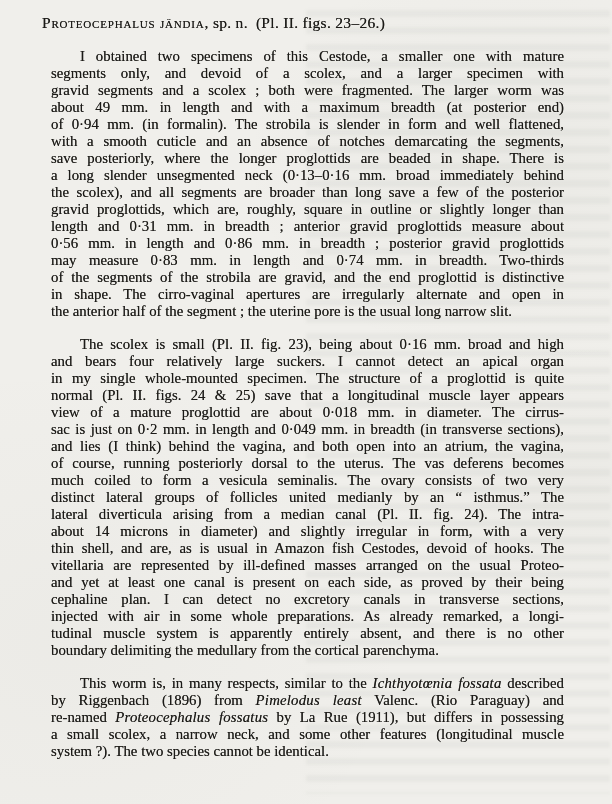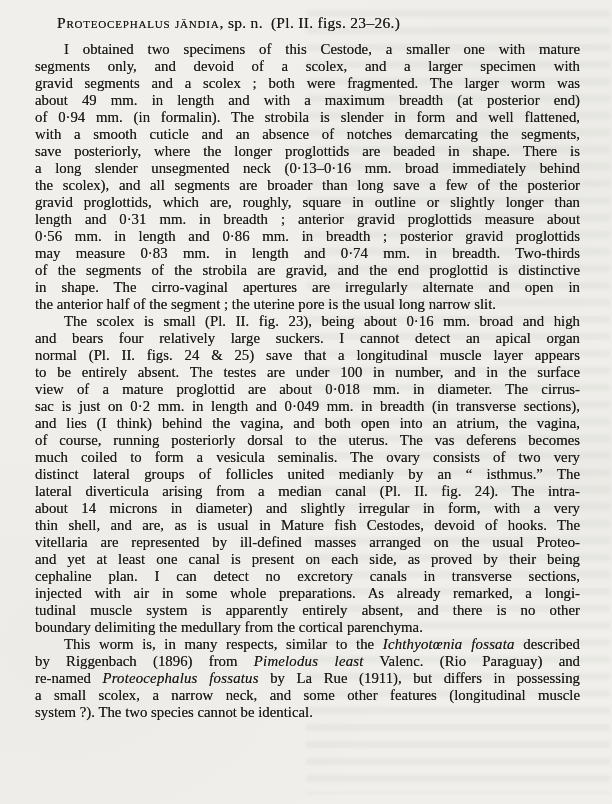--- a/index.html
+++ b/index.html
@@ -45,28 +45,27 @@
     font-size: 15.5px;
     font-weight: normal;
     line-height: 19px;
     letter-spacing: 0.3px;
     white-space: nowrap;
     text-shadow: 0 0 0.5px rgba(25,24,20,0.75);
   }
   .sc {
     font-variant: small-caps;
     letter-spacing: 0.8px;
-    margin-left: 15px;
   }
   .body-text {
     position: relative;
     font-size: 14.8px;
   }
   .para {
-    margin: 0;
+    margin: 16px;
   }
   .line {
     height: 17px;
     line-height: 17px;
     overflow: hidden;
     text-align: justify;
     text-align-last: justify;
     text-shadow: 0 0 0.5px rgba(25,24,20,0.7);
   }
   .line.first {
@@ -99,31 +98,31 @@
         <div class="line">length and 0·31 mm. in breadth ; anterior gravid proglottids measure about</div>
         <div class="line">0·56 mm. in length and 0·86 mm. in breadth ; posterior gravid proglottids</div>
         <div class="line">may measure 0·83 mm. in length and 0·74 mm. in breadth.  Two-thirds</div>
         <div class="line">of the segments of the strobila are gravid, and the end proglottid is distinctive</div>
         <div class="line">in shape.  The cirro-vaginal apertures are irregularly alternate and open in</div>
         <div class="line lastline">the anterior half of the segment ; the uterine pore is the usual long narrow slit.</div>
       </div>
       <div class="para">
         <div class="line first">The scolex is small (Pl. II. fig. 23), being about 0·16 mm. broad and high</div>
         <div class="line">and bears four relatively large suckers.  I cannot detect an apical organ</div>
+        <div class="line">in my single whole-mounted specimen.  The structure of a proglottid is quite</div>
         <div class="line">normal (Pl. II. figs. 24 &amp; 25) save that a longitudinal muscle layer appears</div>
-        <div class="line">to be entirely absent.  The testes are under 100 in number, and in the surface</div>
         <div class="line">view of a mature proglottid are about 0·018 mm. in diameter.  The cirrus-</div>
         <div class="line">sac is just on 0·2 mm. in length and 0·049 mm. in breadth (in transverse sections),</div>
         <div class="line">and lies (I think) behind the vagina, and both open into an atrium, the vagina,</div>
         <div class="line">of course, running posteriorly dorsal to the uterus.  The vas deferens becomes</div>
         <div class="line">much coiled to form a vesicula seminalis.  The ovary consists of two very</div>
         <div class="line">distinct lateral groups of follicles united medianly by an “ isthmus.”  The</div>
         <div class="line">lateral diverticula arising from a median canal (Pl. II. fig. 24).  The intra-</div>
         <div class="line">about 14 microns in diameter) and slightly irregular in form, with a very</div>
-        <div class="line">thin shell, and are, as is usual in Mature fish Cestodes, devoid of hooks.  The</div>
+        <div class="line">thin shell, and are, as is usual in Amazon fish Cestodes, devoid of hooks.  The</div>
         <div class="line">vitellaria are represented by ill-defined masses arranged on the usual Proteo-</div>
         <div class="line">and yet at least one canal is present on each side, as proved by their being</div>
         <div class="line">cephaline plan.  I can detect no excretory canals in transverse sections,</div>
         <div class="line">injected with air in some whole preparations.  As already remarked, a longi-</div>
         <div class="line">tudinal muscle system is apparently entirely absent, and there is no other</div>
         <div class="line lastline">boundary delimiting the medullary from the cortical parenchyma.</div>
       </div>
       <div class="para">
         <div class="line first">This worm is, in many respects, similar to the <i>Ichthyotœnia fossata</i> described</div>
         <div class="line">by Riggenbach (1896) from <i>Pimelodus least</i> Valenc.  (Rio Paraguay) and</div>

